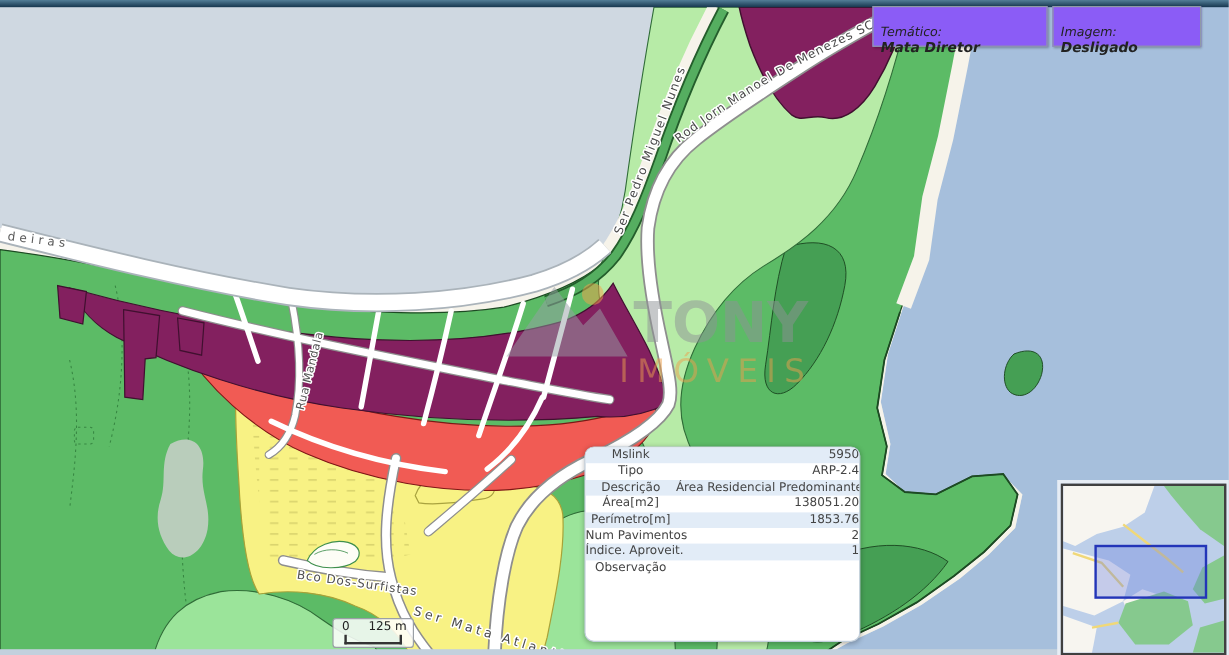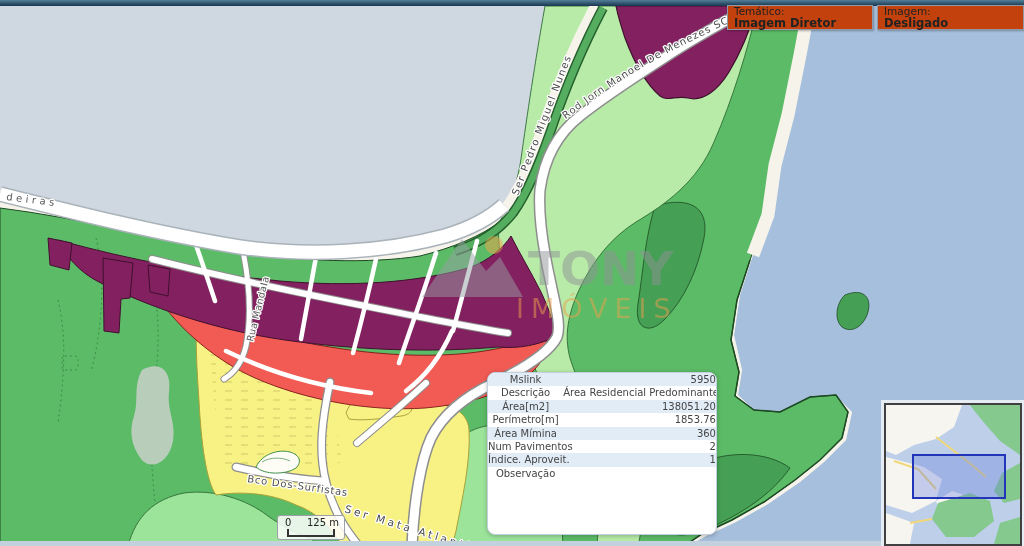--- a/index.html
+++ b/index.html
@@ -6,26 +6,26 @@
   body{
     width:1024px;height:546px;position:relative;overflow:hidden;
     font-family:"DejaVu Sans","Liberation Sans",sans-serif;
     background:#cfd8e1;
   }
   .topbar{position:absolute;top:0;left:0;width:1024px;height:6px;
     background:linear-gradient(#537e97,#16364e);z-index:30;}
   #map-svg{position:absolute;left:0;top:0;z-index:1;}
   .bottom-strip{position:absolute;left:0;top:541px;width:1024px;height:5px;background:#c3d0dd;z-index:4;}
 
-  .hdr-box{position:absolute;top:5px;height:25px;box-sizing:border-box;background:#c2410c;
+  .hdr-box{position:absolute;top:5px;height:25px;box-sizing:border-box;background:#8b5cf6;
     border:1px solid #8f9aa6;box-shadow:1px 1px 2px rgba(0,0,0,.3);
-    padding:0 6px;z-index:31;font-size:10.5px;color:#222;line-height:11.5px;cursor:pointer;}
+    padding:16px 6px;z-index:31;font-size:10.5px;color:#222;line-height:11.5px;cursor:pointer;font-style:italic;}
   .hdr-box .val{font-weight:bold;font-size:11.5px;white-space:nowrap;}
   #theme-box{left:727px;width:146px;}
-  #image-box{left:877px;width:147px;}
+  #image-box{left:877px;width:124px;}
 
   .info-panel{position:absolute;left:487px;top:372px;width:230px;height:163px;box-sizing:border-box;
     background:#fff;border:1px solid #c2cfdc;border-radius:8px;overflow:hidden;
     box-shadow:0 1px 4px rgba(0,0,0,.25);z-index:20;font-size:10px;color:#444;}
   .info-panel .row{display:flex;height:13.42px;line-height:13.6px;}
   .info-panel .row:nth-child(odd){background:#e2ecf7;}
   .info-panel .lbl{width:33%;text-align:center;white-space:nowrap;}
   .info-panel .val{width:67%;text-align:right;white-space:nowrap;}
 
   .scalebar{position:absolute;left:277px;top:515px;width:68px;height:25px;box-sizing:border-box;
@@ -182,47 +182,47 @@
     <text x="108" y="60" font-size="47" font-weight="bold" fill="#8f9296">TONY</text>
     <text x="96" y="93" font-size="27" fill="#eda04e" letter-spacing="7">IMÓVEIS</text>
   </g>
 </svg>
 
 <div class="topbar"></div>
 <div class="bottom-strip"></div>
 
 <div class="hdr-box" id="theme-box">
   <div>Temático:</div>
-  <div class="val">Imagem Diretor</div>
+  <div class="val">Mata Diretor</div>
 </div>
 <div class="hdr-box" id="image-box">
   <div>Imagem:</div>
   <div class="val">Desligado</div>
 </div>
 
 <div class="info-panel">
   <div class="row">
       <div class="lbl">Mslink</div>
       <div class="val">5950</div>
     </div>
   <div class="row">
+      <div class="lbl">Tipo</div>
+      <div class="val">ARP-2.4</div>
+    </div>
+  <div class="row">
       <div class="lbl">Descrição</div>
       <div class="val">Área Residencial Predominante</div>
     </div>
   <div class="row">
       <div class="lbl">Área[m2]</div>
       <div class="val">138051.20</div>
     </div>
   <div class="row">
       <div class="lbl">Perímetro[m]</div>
       <div class="val">1853.76</div>
-    </div>
-  <div class="row">
-      <div class="lbl">Área Mímina</div>
-      <div class="val">360</div>
     </div>
   <div class="row">
       <div class="lbl">Num Pavimentos</div>
       <div class="val">2</div>
     </div>
   <div class="row">
       <div class="lbl">Índice. Aproveit.</div>
       <div class="val">1</div>
     </div>
   <div class="row">

